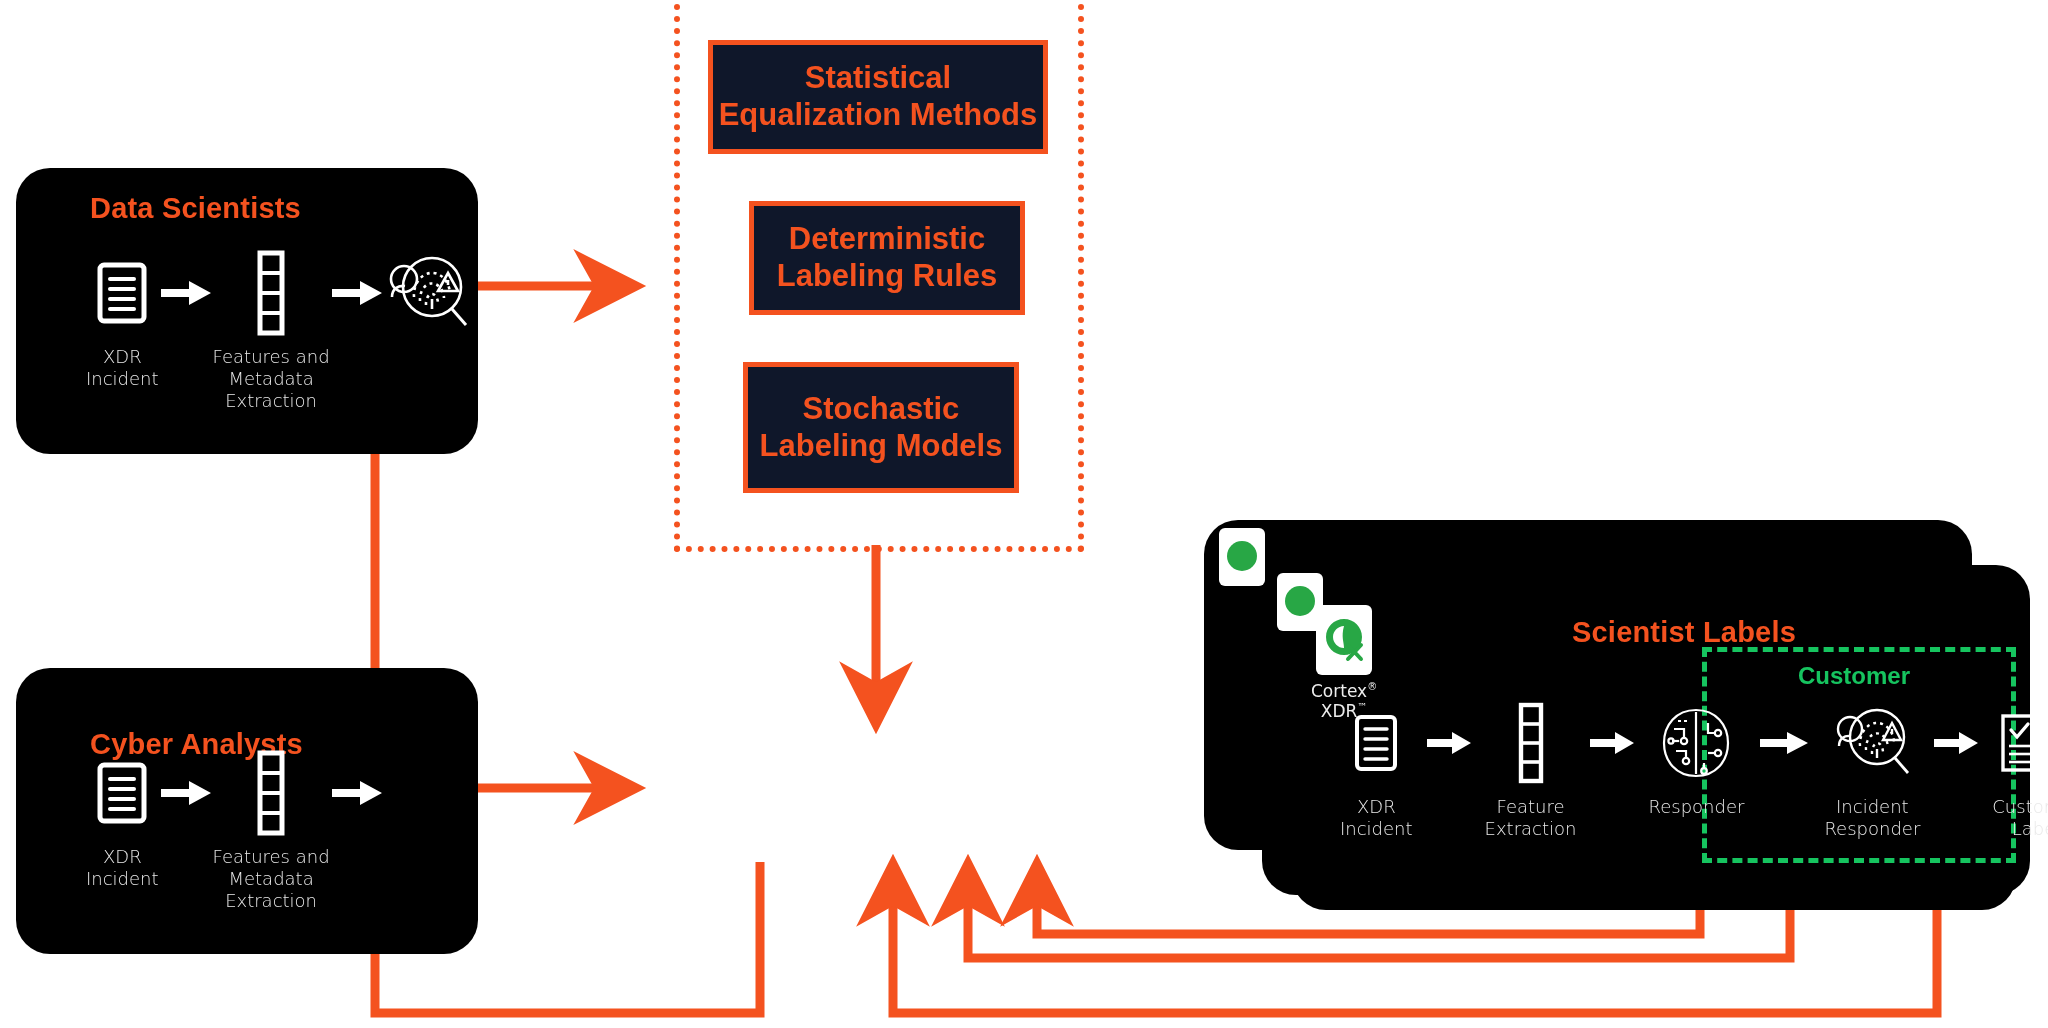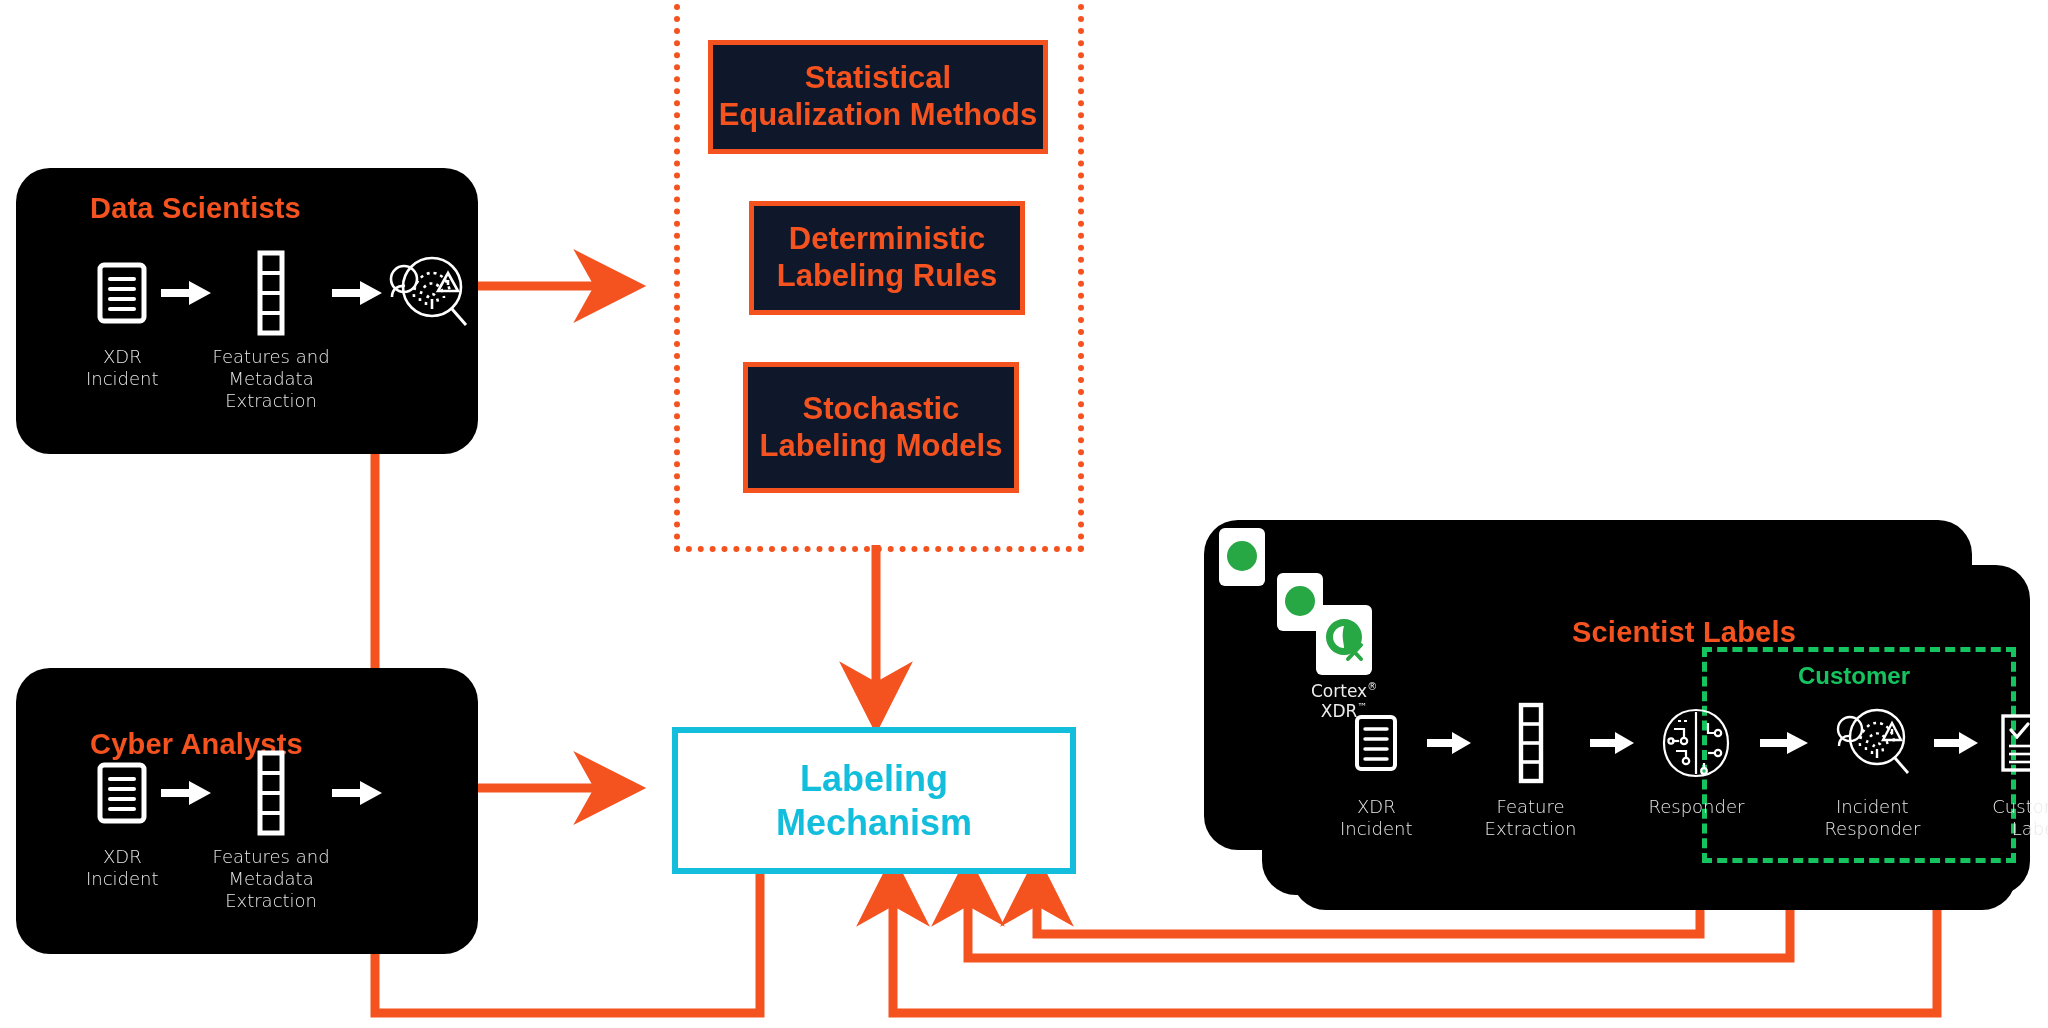--- a/index.html
+++ b/index.html
@@ -194,23 +194,20 @@
   <div class="obox" style="left:708px;top:40px;width:330px;height:104px;">
     <span>Statistical<br>Equalization Methods</span>
   </div>
   <div class="obox" style="left:741px;top:201px;width:266px;height:104px;margin-left:8px;">
     <span>Deterministic<br>Labeling Rules</span>
   </div>
   <div class="obox" style="left:743px;top:362px;width:266px;height:121px;">
     <span>Stochastic<br>Labeling Models</span>
   </div>
 
-  <div class="cbox" style="left:672px;top:727px;width:392px;height:135px;">
-    <span>Labeling<br>Mechanism</span>
-  </div>
 
   <div class="panel" style="left:1204px;top:520px;width:768px;height:330px;"></div>
   <div class="panel" style="left:1262px;top:565px;width:768px;height:330px;"></div>
   <div class="panel" style="left:1292px;top:590px;width:724px;height=320px;height:320px;">
     <div class="panel-title center" style="top:26px;left:120px;right:60px;">Scientist Labels</div>
   </div>
 
   <div class="cortex" style="left:1219px;top:528px;">
     <div class="mark" style="width:46px;height:58px;">
       <svg width="36" height="38" viewBox="0 0 36 38">

